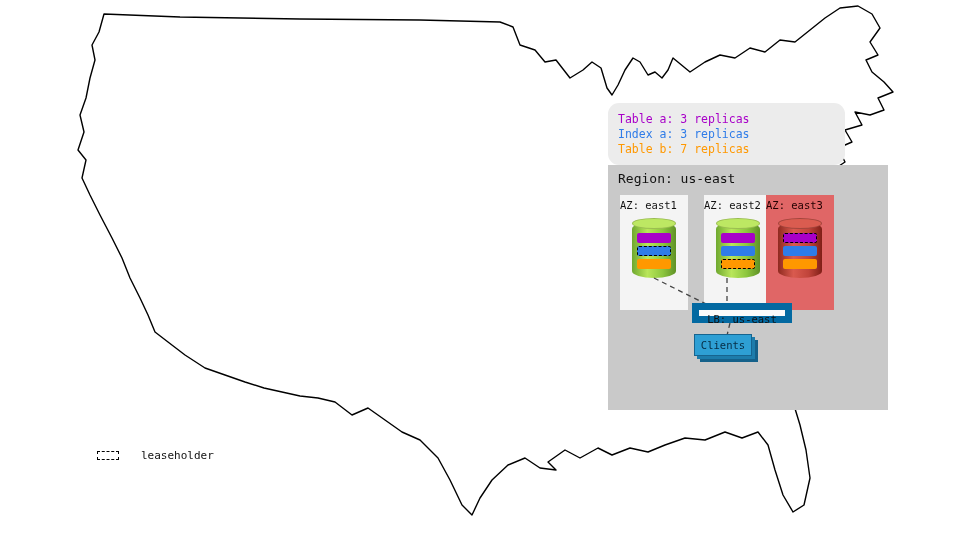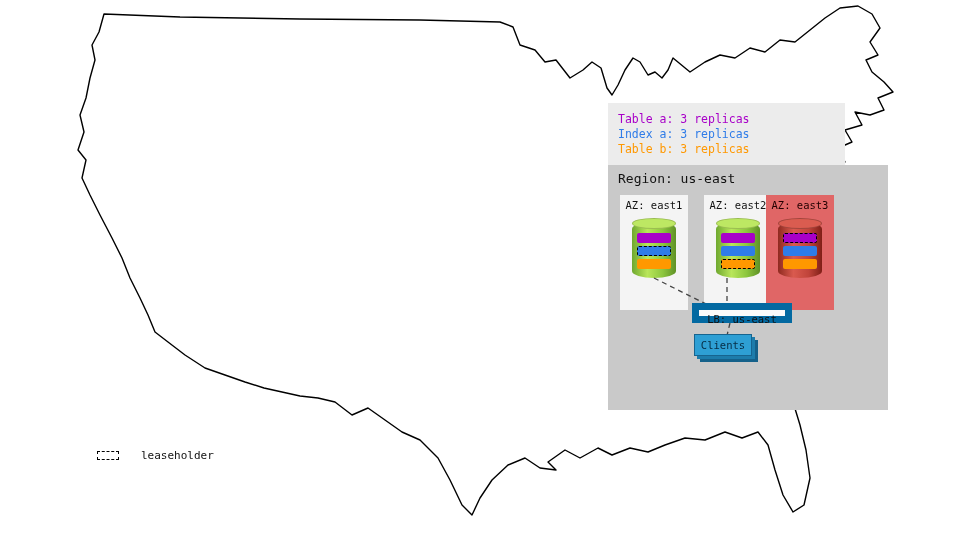--- a/index.html
+++ b/index.html
@@ -2,29 +2,29 @@
 <html><head>
 <meta charset="utf-8">
 <style>
   html,body{margin:0;padding:0;background:#fff;}
   .stage{position:relative;width:960px;height:540px;background:#fff;overflow:hidden;
          font-family:"DejaVu Sans Mono","Liberation Mono",monospace;}
   .us-map{position:absolute;left:0;top:0;z-index:0;}
 
   
   .legend-box{position:absolute;left:608px;top:103px;width:237px;height:62px;
-              background:#ececec;z-index:2;padding:9px 0 0 10px;box-sizing:border-box;}
+              background:#ececec;z-index:2;padding:9px 0 0 10px;box-sizing:border-box;border-radius:11px;}
   .legend-line{font-size:11.5px;line-height:15px;white-space:pre;}
 
   
   .region-box{position:absolute;left:608px;top:165px;width:280px;height:245px;
               background:#c9c9c9;z-index:2;}
   .region-title{position:absolute;left:10px;top:6px;font-size:13px;color:#111;}
   .az{position:absolute;top:30px;width:68px;height:115px;background:#f4f4f4;
-      box-sizing:border-box;text-align:center;}
+      box-sizing:border-box;}
   .az.down{background:#e06666;}
   .az-label{font-size:10.5px;color:#111;margin-top:4px;}
   .az.down .az-label{color:#200;}
   .cyl{position:relative;width:44px;height:60px;margin:7px auto 0;}
   .cyl-body{position:absolute;left:0;right:0;top:4px;bottom:0;
             border-radius:22px/7px;
             background:linear-gradient(90deg,#6fa82f,#b9e65a 35%,#8cc63e 70%,#5f9126);}
   .cyl-top{position:absolute;left:0;top:0;width:44px;height:11px;border-radius:50%;
            background:#bde863;border:1px solid rgba(0,0,0,.18);box-sizing:border-box;}
   .az.down .cyl-body{background:linear-gradient(90deg,#8f2a20,#d95a4e 35%,#c0443a 70%,#801f17);}
@@ -76,21 +76,21 @@
          L 450,480 L 438,458 L 420,440 L 402,432 L 385,420 L 368,408 L 352,415
          L 335,402 L 318,398 L 300,396 L 282,392 L 264,388 L 245,382 L 225,375
          L 205,368 L 185,355 L 168,342 L 155,332 L 148,315 L 140,298 L 130,278
          L 122,258 L 112,238 L 100,215 L 90,195 L 82,178 L 86,160 L 78,150
          L 84,132 L 80,115 L 86,98 L 90,78 L 95,60 L 92,45 L 99,32 Z" fill="none" stroke="#000" stroke-width="1.4" stroke-linejoin="round"></path>
   </svg>
 
   <div class="legend-box">
     <div class="legend-line" style="color: rgb(168, 0, 200);">Table a: 3 replicas</div>
     <div class="legend-line" style="color: rgb(47, 124, 232);">Index a: 3 replicas</div>
-    <div class="legend-line" style="color: rgb(255, 152, 0);">Table b: 3 replicas</div>
+    <div class="legend-line" style="color: rgb(255, 152, 0);">Table b: 7 replicas</div>
   </div>
 
   <div class="region-box">
     <div class="region-title">Region: us-east</div>
 
     <div class="az" style="left:12px">
       <div class="az-label">AZ: east1</div>
       <div class="cyl">
         <div class="cyl-body"></div>
         <div class="cyl-top"></div>

